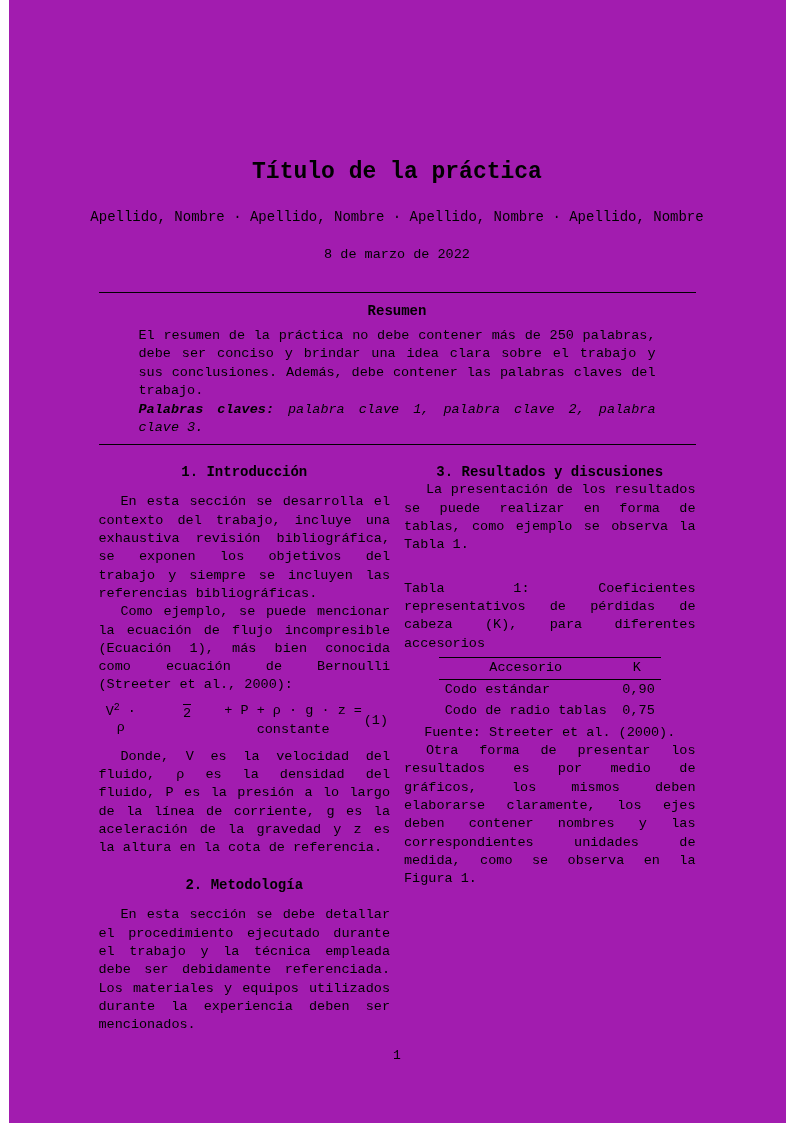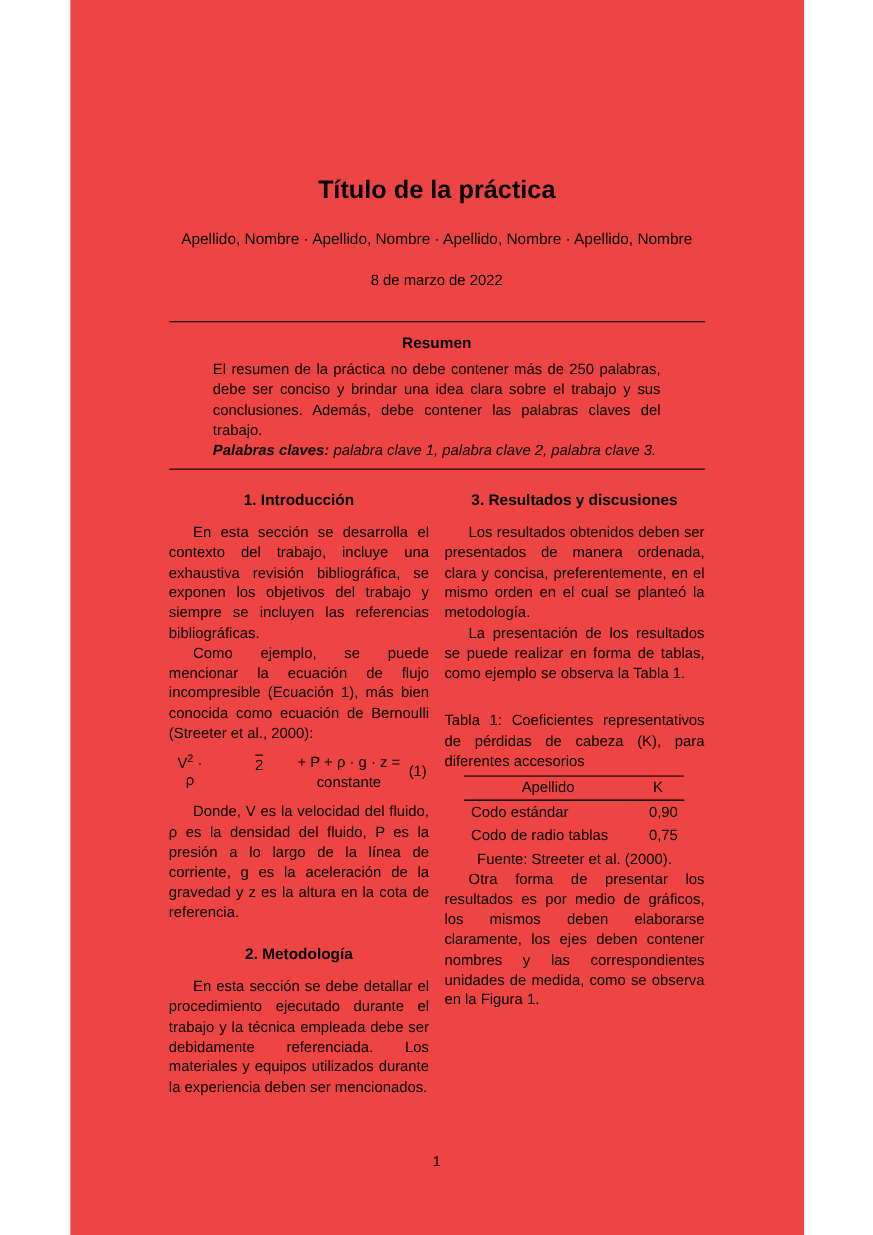--- a/index.html
+++ b/index.html
@@ -1,22 +1,22 @@
 <!DOCTYPE html>
 <html><head>
 <meta charset="utf-8">
 <style>
   html, body { margin: 0; padding: 0; background: #ffffff; }
   .page {
     position: relative;
-    width: 667px;
+    width: 777px;
     height: 1123px;
-    background: #ef4444;
+    background: #a21caf;
     color: #000000;
-    font-family: Liberation Sans, sans-serif;
+    font-family: Liberation Mono, monospace;
     overflow: hidden;
     margin: 0 auto;
   }
   .doc-header { padding-top: 158px; text-align: center; }
   .doc-title { font-size: 23px; font-weight: bold; line-height: 28px; }
   .doc-authors { margin-top: 23px; font-size: 14px; line-height: 17px; }
   .doc-date { margin-top: 21px; font-size: 13.5px; line-height: 16px; }
 
   .body-area { margin: 0 90px; }
   .rule {
@@ -134,29 +134,28 @@
         </div>
 
         <p>Donde, V es la velocidad del fluido, ρ es la densidad del fluido, P es la presión a lo largo de la línea de corriente, g es la aceleración de la gravedad y z es la altura en la cota de referencia.</p>
 
         <div class="section-heading heading-metodologia">2.  Metodología</div>
         <p class="after-heading">En esta sección se debe detallar el procedimiento ejecutado durante el trabajo y la técnica empleada debe ser debidamente referenciada. Los materiales y equipos utilizados durante la experiencia deben ser mencionados.</p>
       </div>
 
       <div class="col">
         <div class="section-heading">3.  Resultados y discusiones</div>
-        <p class="after-heading">Los resultados obtenidos deben ser presentados de manera ordenada, clara y concisa, preferentemente, en el mismo orden en el cual se planteó la metodología.</p>
         <p>La presentación de los resultados se puede realizar en forma de tablas, como ejemplo se observa la Tabla 1.</p>
 
         <div class="table-caption">Tabla 1: Coeficientes representativos de pérdidas de cabeza (K), para diferentes accesorios</div>
 
         <table class="data-table">
           <thead>
             <tr>
-              <th>Apellido</th>
+              <th>Accesorio</th>
               <th>K</th>
             </tr>
           </thead>
           <tbody>
             <tr>
               <td class="acc">Codo estándar</td>
               <td class="kval">0,90</td>
             </tr>
             <tr>
               <td class="acc">Codo de radio tablas</td>

